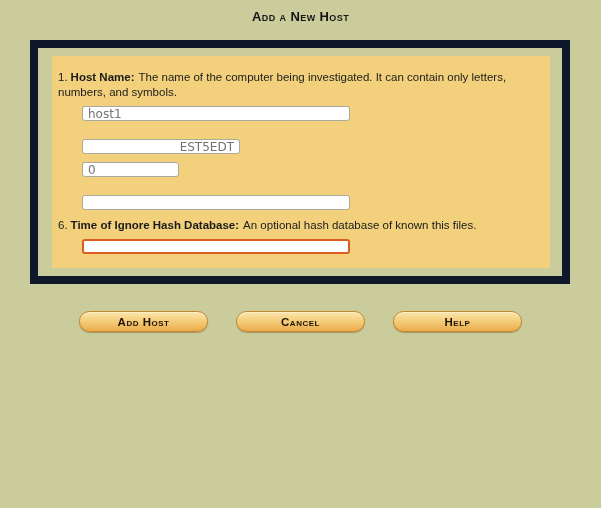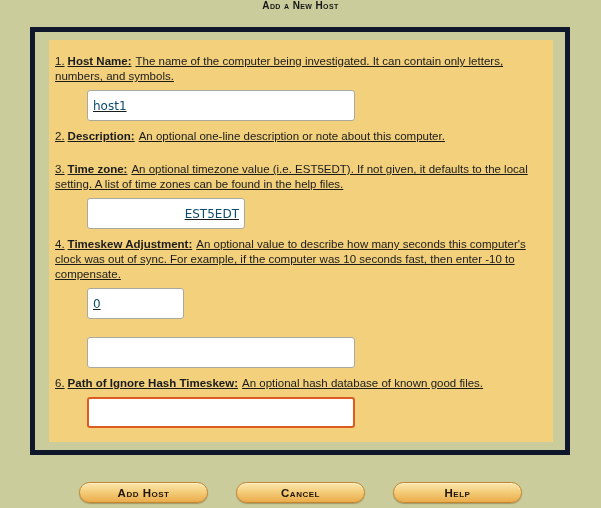--- a/index.html
+++ b/index.html
@@ -5,59 +5,57 @@
   * { margin: 0; padding: 0; box-sizing: border-box; }
   html, body {
     width: 601px; height: 508px;
     background: #cbcc9b;
     font-family: "Liberation Sans", sans-serif;
     color: #1b1b1b;
     overflow: hidden;
   }
   .page-title {
     text-align: center;
-    padding-top: 0;
-    font-size: 10px;
+    padding-top: 9px;
+    font-size: 13px;
     font-weight: bold;
     font-variant: small-caps;
     letter-spacing: 0.4px;
     color: #151515;
   }
   .red-box {
     margin: 16px 31px 0 30px;
-    border: 5px solid #0f172a;
+    border: 8px solid #0f172a;
     padding: 8px 12px 8px 14px;
-    text-decoration: underline;
   }
   .panel {
     background: #f3d17c;
     padding: 14px 10px 14px 6px;
   }
   .field { margin-bottom: 8px; }
   .field.gap-after { margin-bottom: 18px; }
   .desc-line {
     font-size: 11.5px;
     line-height: 15px;
     max-width: 482px;
   }
   .num { margin-right: 3px; }
   .fieldlabel { font-weight: bold; margin-right: 4px; }
   .input-row { margin: 6px 0 2px 24px; }
   input.txt {
     display: block;
-    height: 31px;
+    height: 15px;
     background: #ffffff;
     border: 1px solid #a9a99f;
     border-radius: 3px;
     padding: 2px 5px;
     font-family: "DejaVu Sans", sans-serif;
     font-size: 12px;
-    color: #0c4a6e;
+    color: #737373;
     outline: none;
-    margin-left: 8px;
   }
   .w-long  { width: 268px; }
   .w-med   { width: 158px; text-align: right; }
   .w-short { width: 97px; }
   input.txt.focused {
     border: 2px solid #dd5a21;
     padding: 1px 4px;
   }
   .button-row {
     margin-top: 27px;
@@ -90,45 +88,42 @@
   <div class="panel">
 
     <div class="field">
       <p class="desc-line"><span class="num">1.</span><span class="fieldlabel">Host Name:</span><span>The name of the computer being investigated. It can contain only letters, numbers, and symbols.</span></p>
       <div class="input-row">
         <input class="txt w-long" type="text" value="host1" style="">
       </div>
     </div>
 
     <div class="field gap-after">
-      <p class="desc-line"><span class="num">2.</span><span class="fieldlabel">Description:</span><span>An optional one-line description or note about this computer.</span></p>
     </div>
 
     <div class="field">
-      <p class="desc-line"><span class="num">3.</span><span class="fieldlabel">Time zone:</span><span>An optional timezone value (i.e. EST5EDT). If not given, it defaults to the local setting. A list of time zones can be found in the help files.</span></p>
       <div class="input-row">
         <input class="txt w-med" type="text" value="EST5EDT" style="">
       </div>
     </div>
 
     <div class="field gap-after">
-      <p class="desc-line"><span class="num">4.</span><span class="fieldlabel">Timeskew Adjustment:</span><span>An optional value to describe how many seconds this computer's clock was out of sync. For example, if the computer was 10 seconds fast, then enter -10 to compensate.</span></p>
       <div class="input-row">
         <input class="txt w-short" type="text" value="0" style="">
       </div>
     </div>
 
     <div class="field">
       <div class="input-row">
         <input class="txt w-long" type="text" value="" style="">
       </div>
     </div>
 
     <div class="field" style="margin-bottom:0">
-      <p class="desc-line"><span class="num">6.</span><span class="fieldlabel">Path of Ignore Hash Timeskew:</span><span>An optional hash database of known good files.</span></p>
+      <p class="desc-line"><span class="num">6.</span><span class="fieldlabel">Time of Ignore Hash Database:</span><span>An optional hash database of known this files.</span></p>
       <div class="input-row" style="margin-bottom:0">
         <input class="txt w-long focused" type="text" value="" style="">
       </div>
     </div>
 
   </div>
 </div>
 
 <div class="button-row">
   <button class="pill">Add Host</button>

